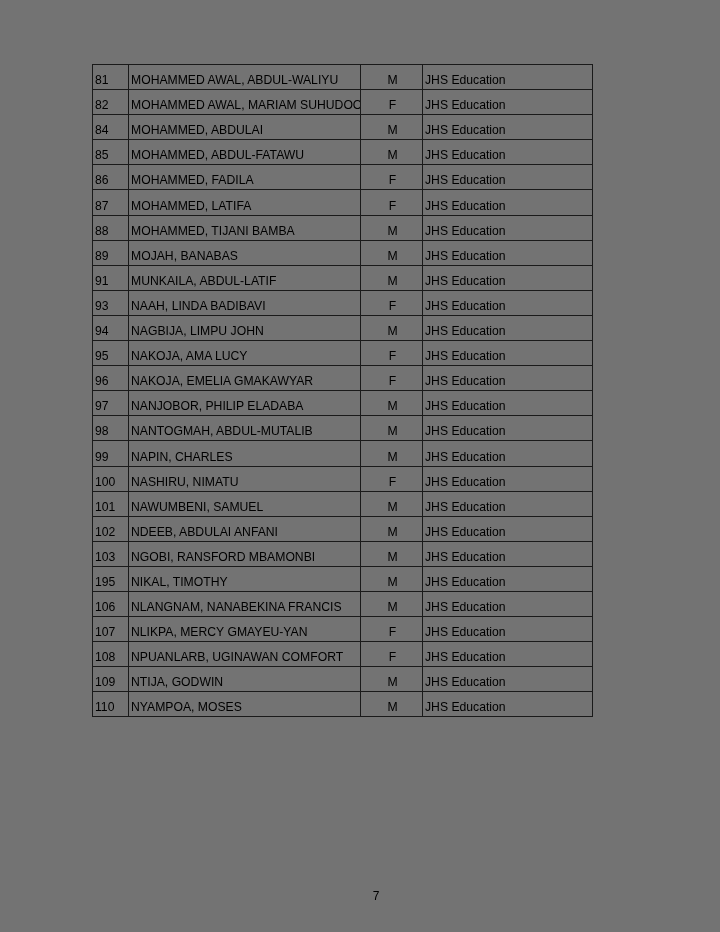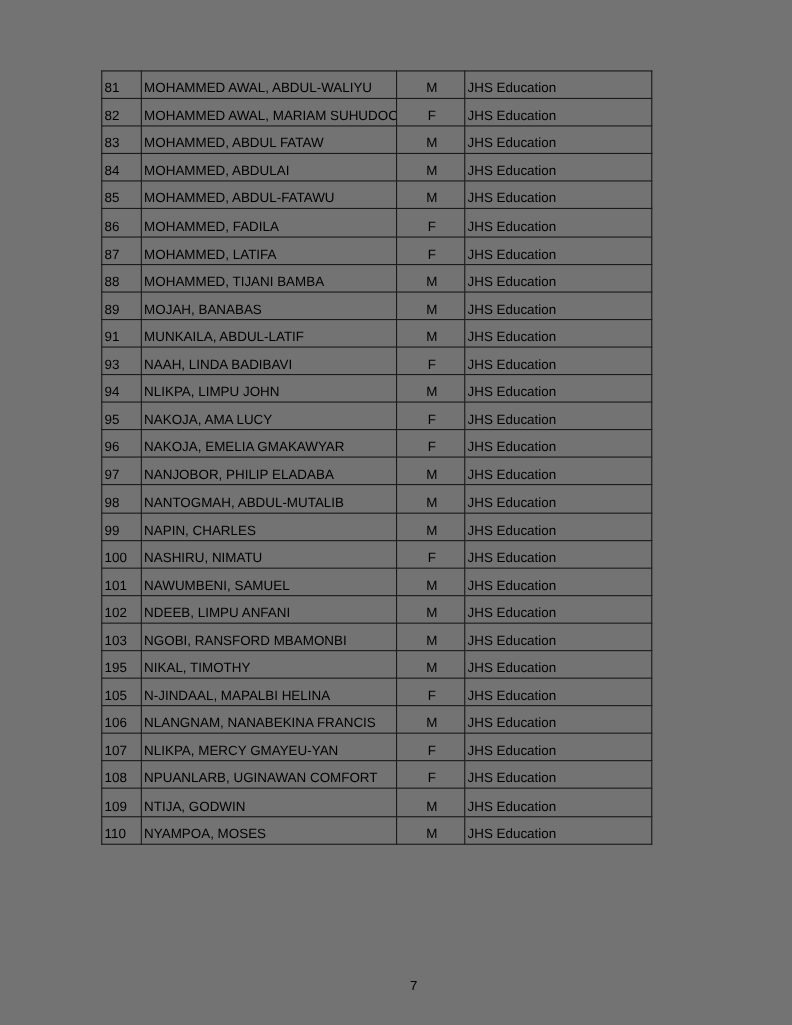--- a/index.html
+++ b/index.html
@@ -70,26 +70,20 @@
         <td class="col-gender">M</td>
         <td class="col-program">JHS Education</td>
       </tr>
       <tr>
         <td class="col-no">82</td>
         <td class="col-name">MOHAMMED AWAL, MARIAM SUHUDOO</td>
         <td class="col-gender">F</td>
         <td class="col-program">JHS Education</td>
       </tr>
       <tr>
-        <td class="col-no">83</td>
-        <td class="col-name">MOHAMMED, ABDUL FATAW</td>
-        <td class="col-gender">M</td>
-        <td class="col-program">JHS Education</td>
-      </tr>
-      <tr>
         <td class="col-no">84</td>
         <td class="col-name">MOHAMMED, ABDULAI</td>
         <td class="col-gender">M</td>
         <td class="col-program">JHS Education</td>
       </tr>
       <tr>
         <td class="col-no">85</td>
         <td class="col-name">MOHAMMED, ABDUL-FATAWU</td>
         <td class="col-gender">M</td>
         <td class="col-program">JHS Education</td>
@@ -125,21 +119,21 @@
         <td class="col-program">JHS Education</td>
       </tr>
       <tr>
         <td class="col-no">93</td>
         <td class="col-name">NAAH, LINDA BADIBAVI</td>
         <td class="col-gender">F</td>
         <td class="col-program">JHS Education</td>
       </tr>
       <tr>
         <td class="col-no">94</td>
-        <td class="col-name">NLIKPA, LIMPU JOHN</td>
+        <td class="col-name">NAGBIJA, LIMPU JOHN</td>
         <td class="col-gender">M</td>
         <td class="col-program">JHS Education</td>
       </tr>
       <tr>
         <td class="col-no">95</td>
         <td class="col-name">NAKOJA, AMA LUCY</td>
         <td class="col-gender">F</td>
         <td class="col-program">JHS Education</td>
       </tr>
       <tr>
@@ -173,40 +167,34 @@
         <td class="col-program">JHS Education</td>
       </tr>
       <tr>
         <td class="col-no">101</td>
         <td class="col-name">NAWUMBENI, SAMUEL</td>
         <td class="col-gender">M</td>
         <td class="col-program">JHS Education</td>
       </tr>
       <tr>
         <td class="col-no">102</td>
-        <td class="col-name">NDEEB, LIMPU ANFANI</td>
+        <td class="col-name">NDEEB, ABDULAI ANFANI</td>
         <td class="col-gender">M</td>
         <td class="col-program">JHS Education</td>
       </tr>
       <tr>
         <td class="col-no">103</td>
         <td class="col-name">NGOBI, RANSFORD MBAMONBI</td>
         <td class="col-gender">M</td>
         <td class="col-program">JHS Education</td>
       </tr>
       <tr>
         <td class="col-no">195</td>
         <td class="col-name">NIKAL, TIMOTHY</td>
         <td class="col-gender">M</td>
-        <td class="col-program">JHS Education</td>
-      </tr>
-      <tr>
-        <td class="col-no">105</td>
-        <td class="col-name">N-JINDAAL, MAPALBI HELINA</td>
-        <td class="col-gender">F</td>
         <td class="col-program">JHS Education</td>
       </tr>
       <tr>
         <td class="col-no">106</td>
         <td class="col-name">NLANGNAM, NANABEKINA FRANCIS</td>
         <td class="col-gender">M</td>
         <td class="col-program">JHS Education</td>
       </tr>
       <tr>
         <td class="col-no">107</td>

